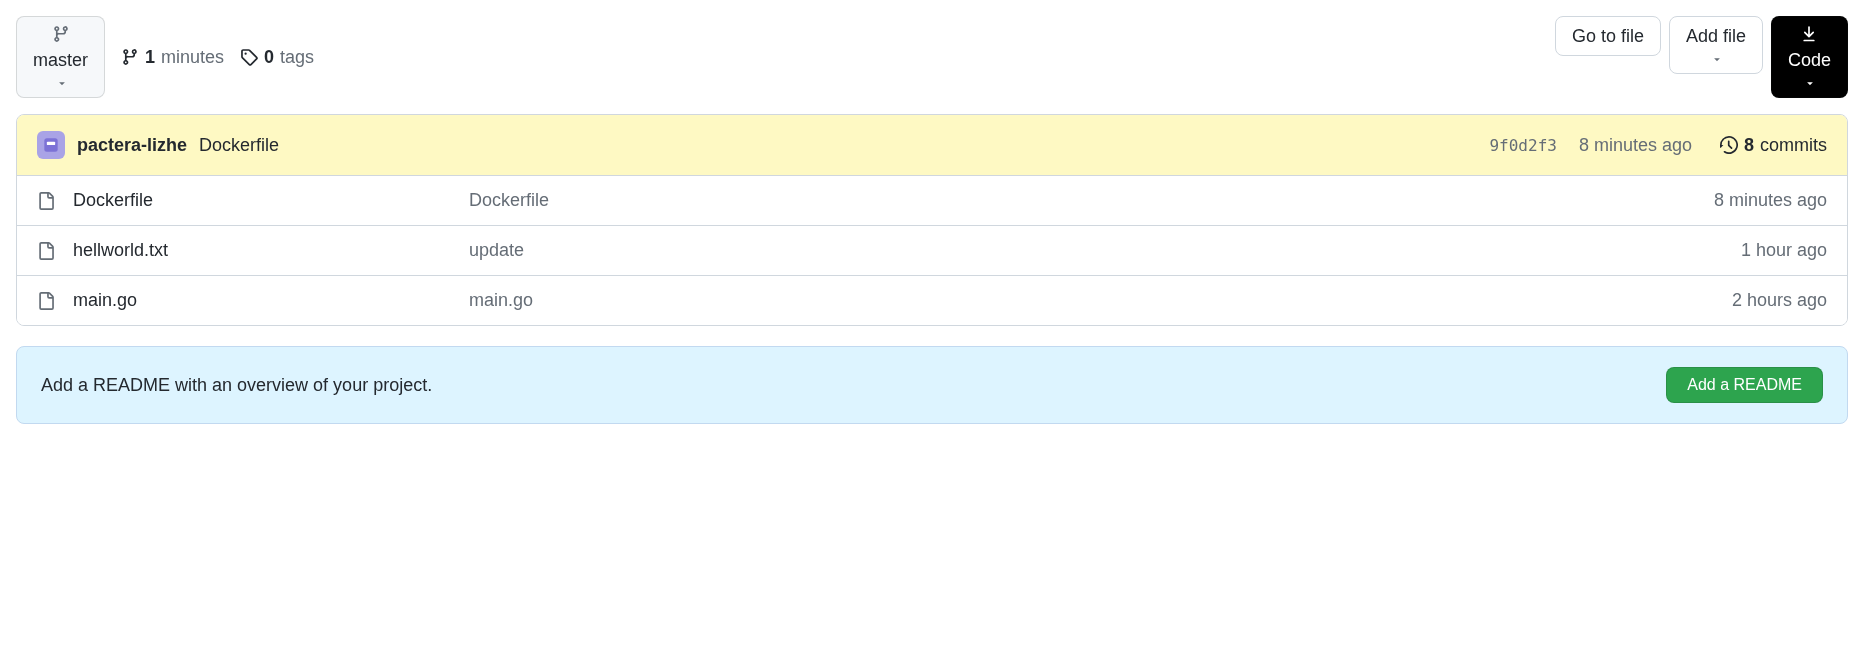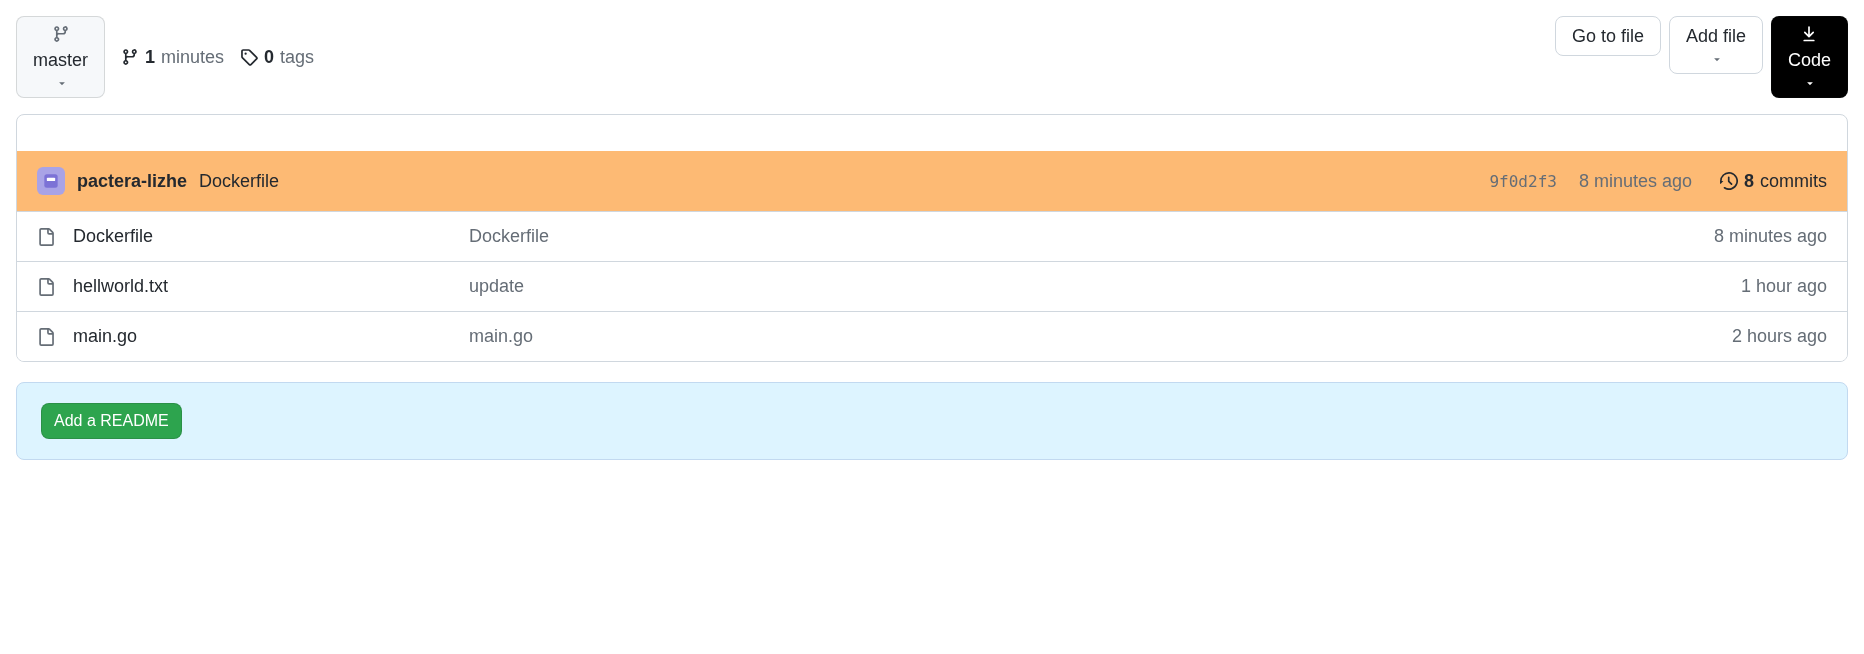--- a/index.html
+++ b/index.html
@@ -45,21 +45,21 @@
 .btn-primary {
   color: #ffffff;
   background: #000000;
   border: 1px solid rgba(27,31,36,0.15);
 }
 .btn-primary-sm {
   color: #ffffff;
   background: #2da44e;
   border: 1px solid rgba(27,31,36,0.15);
   font-size: 16px;
-  padding: 6px 12px;
+  padding: 6px 20px;
 }
 
 .meta-link {
   display: inline-flex;
   align-items: center;
   gap: 6px;
   font-size: 18px;
   color: #24292f;
   cursor: pointer;
 }
@@ -70,23 +70,22 @@
 .file-box {
   border: 1px solid #d0d7de;
   border-radius: 8px;
   overflow: hidden;
   margin-bottom: 20px;
 }
 .file-header {
   display: flex;
   align-items: center;
   padding: 16px 20px;
-  background: #fdba74;
+  background: #fef9c3;
   gap: 12px;
-  margin-top: 36px;
 }
 .avatar {
   width: 28px; height: 28px;
   display: inline-flex; align-items: center; justify-content: center;
   background: #a9a3e6;
   border-radius: 6px;
 }
 .avatar svg { width: 20px; height: 20px; }
 .author { font-weight: 600; font-size: 18px; }
 .commit-msg { font-size: 18px; color: #24292f; }
@@ -253,18 +252,19 @@
             </svg>
           </span>
           <a class="file-name">main.go</a>
           <a class="file-commit">main.go</a>
           <span class="file-time">2 hours ago</span>
         </div>
       </div>
   </div>
 
   <div class="readme-prompt">
+    <span class="text">Add a README with an overview of your project.</span>
     <button class="btn btn-primary-sm">
       <span>Add a README</span>
     </button>
   </div>
 
 </div>
 
 </body></html>

